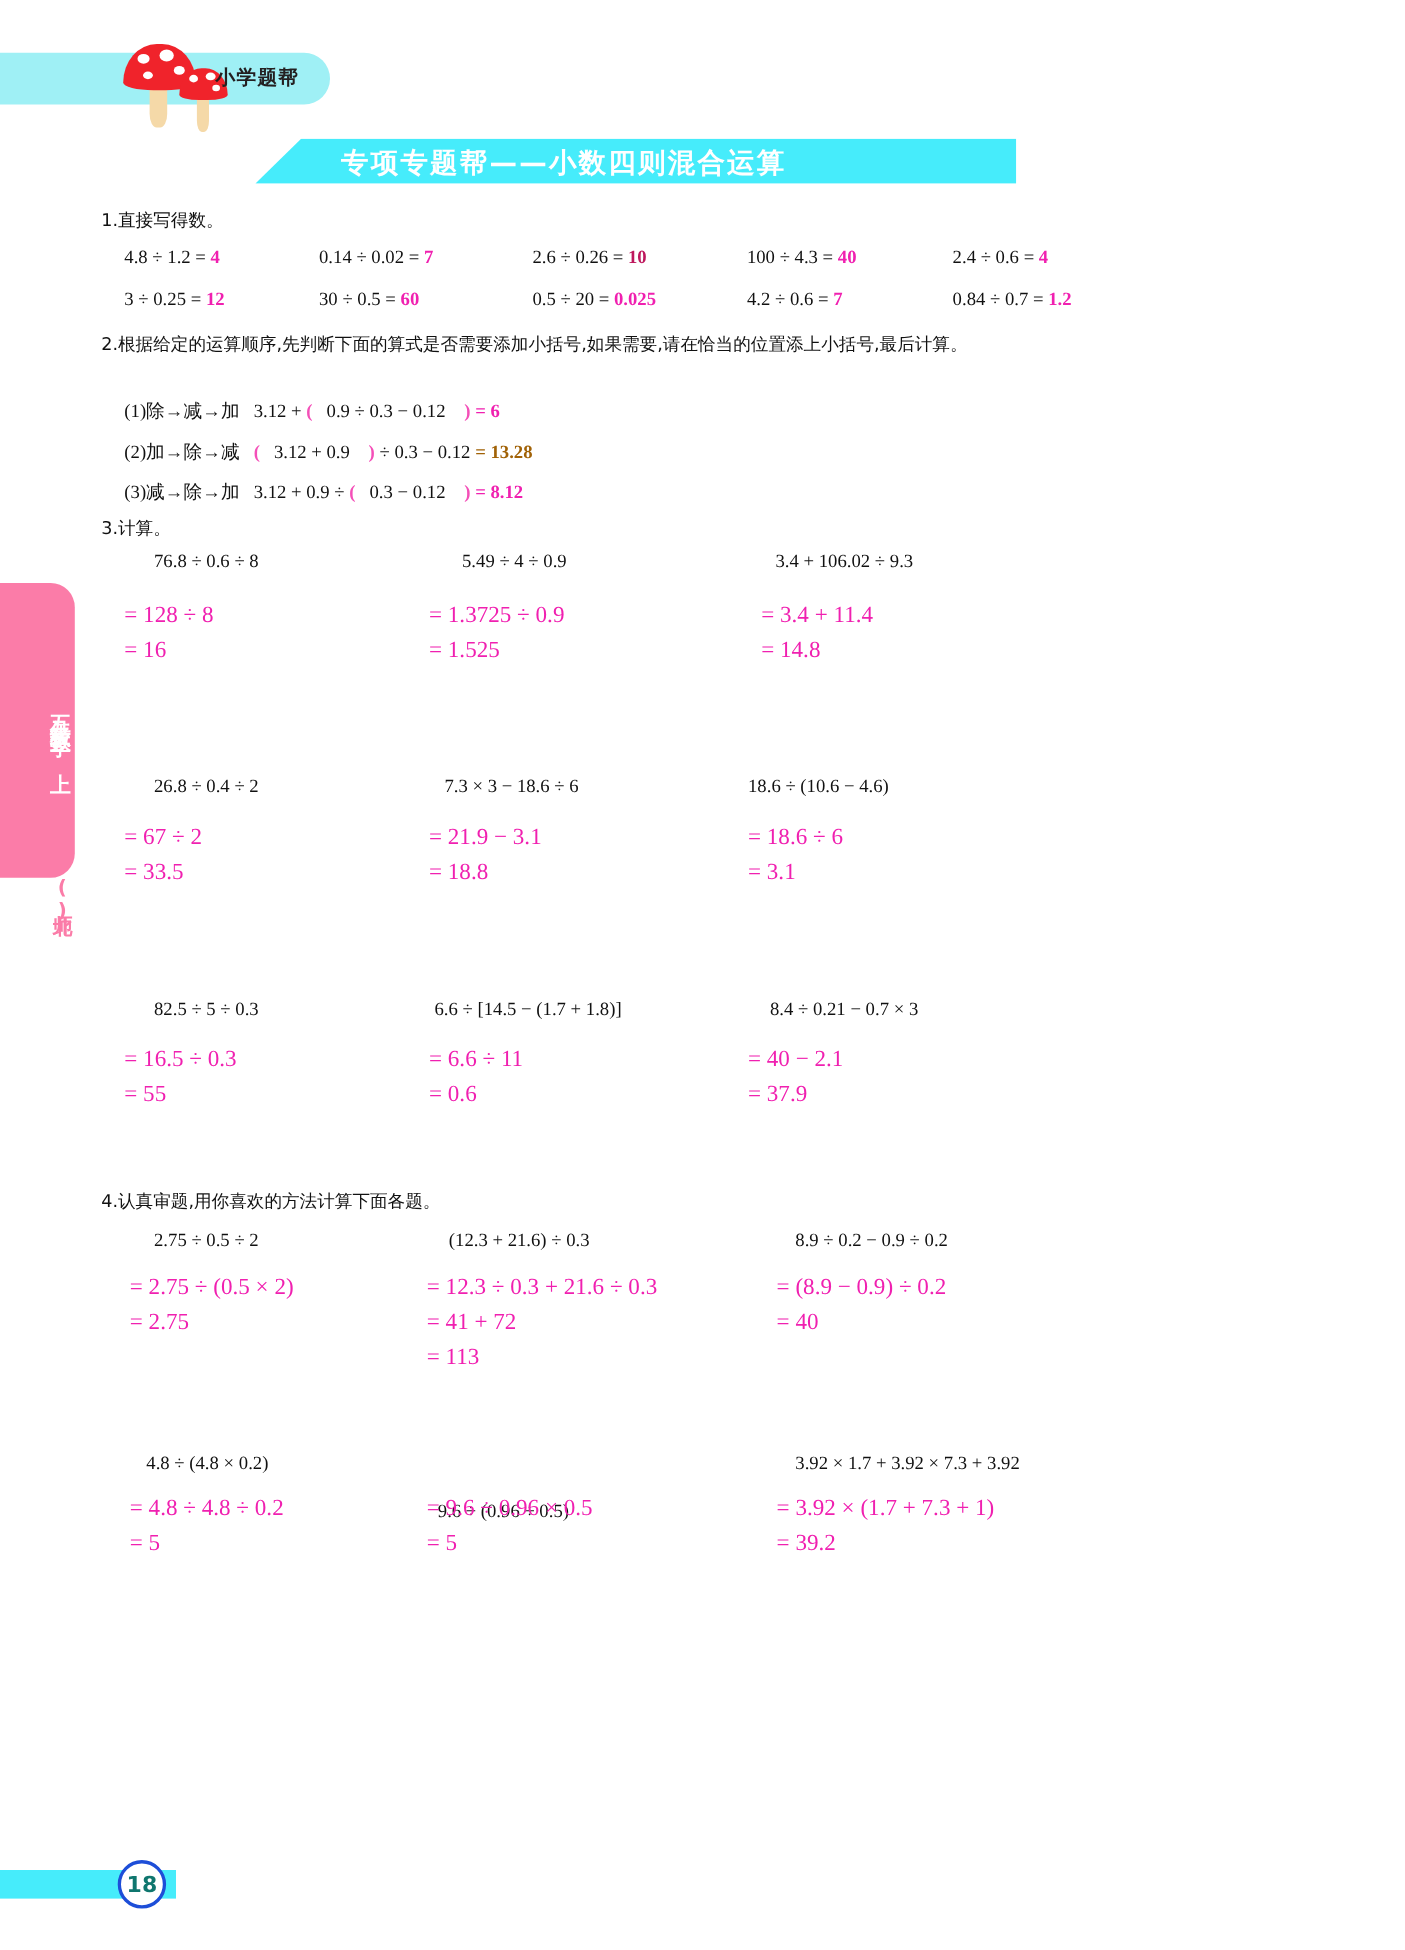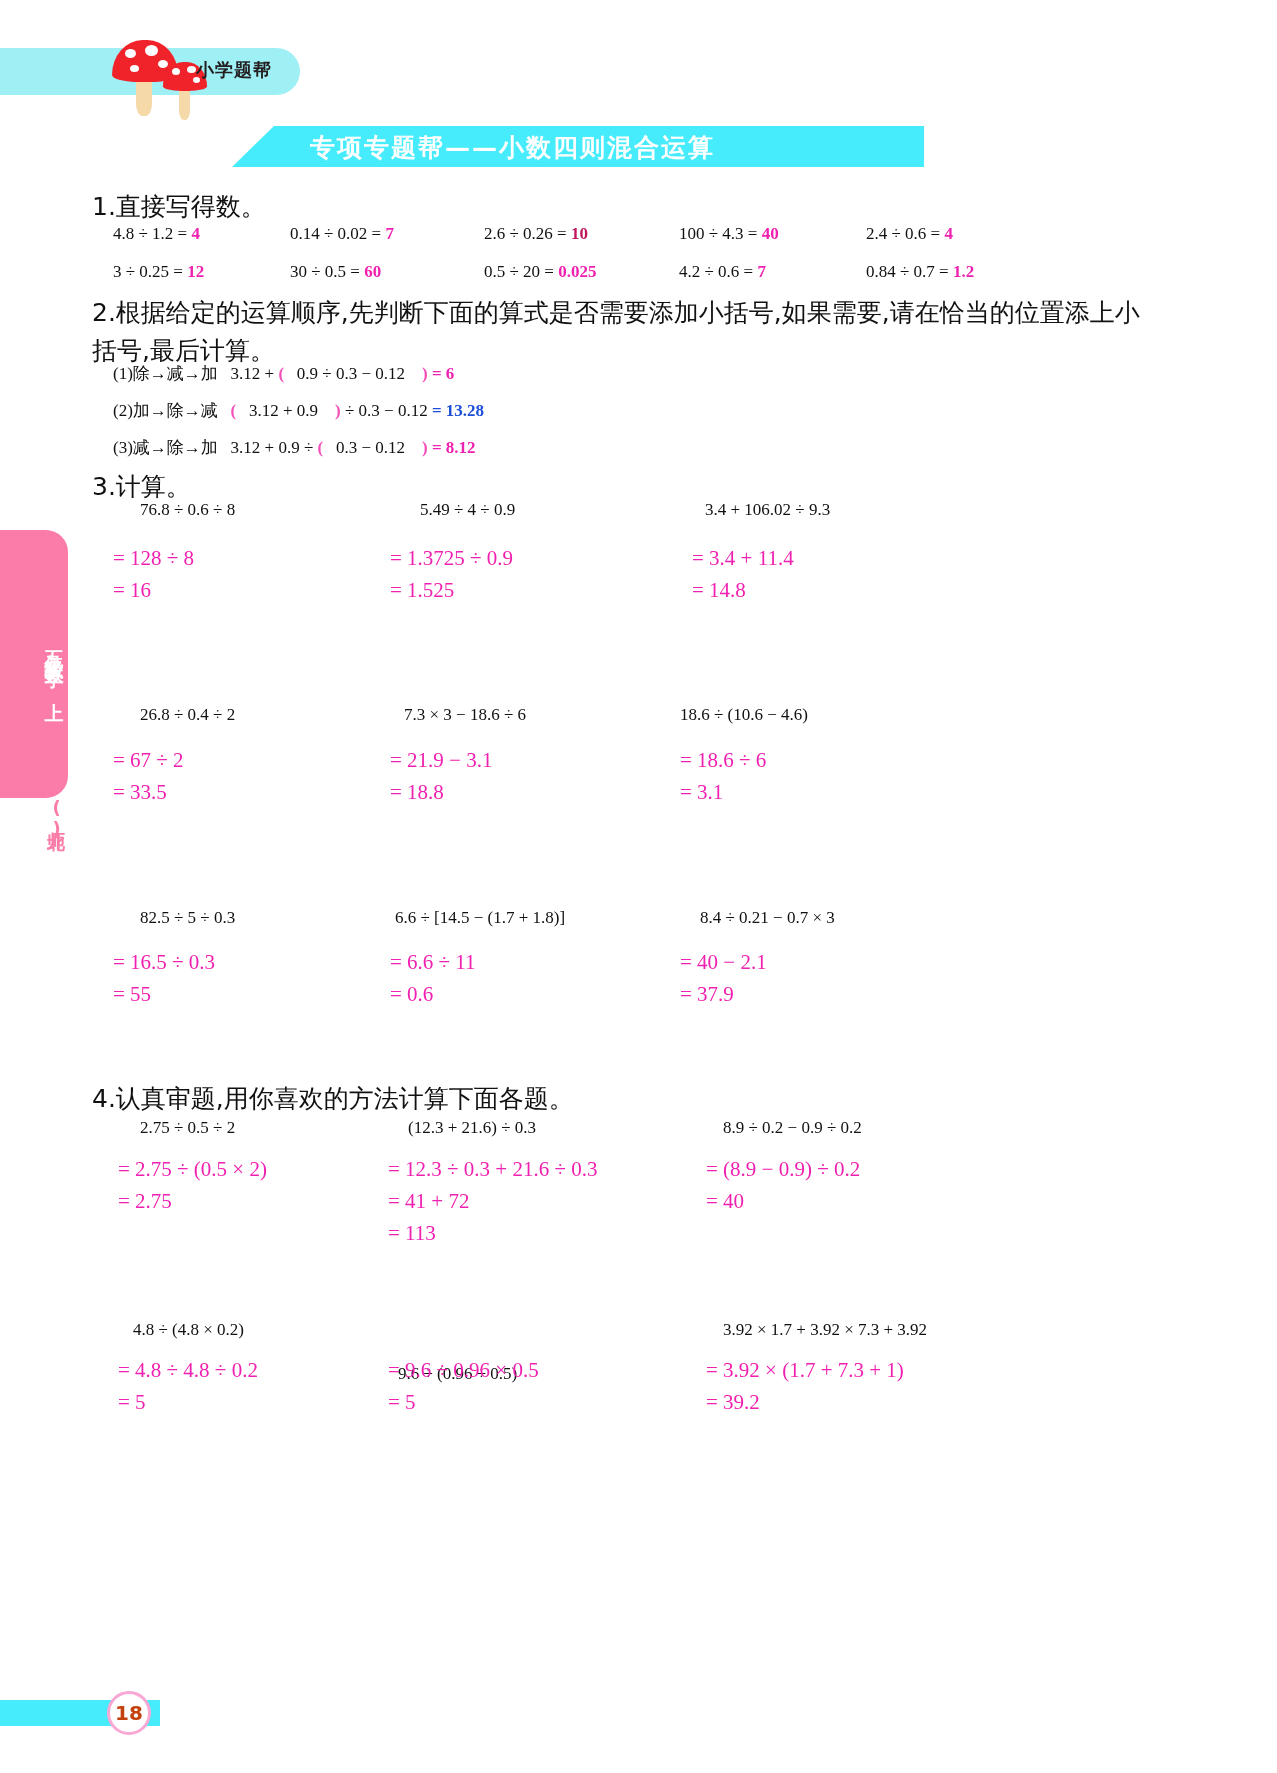--- a/index.html
+++ b/index.html
@@ -81,31 +81,31 @@
   }
 
   
   .footer-bar {
     position: absolute; left: 0px; top: 1700px;
     width: 160px; height: 26px; background: #46ecfb;
   }
   .page-num {
     position: absolute; left: 107px; top: 1691px;
     width: 44px; height: 44px; border-radius: 50%;
-    background: #ffffff; border: 3px solid #f9a8d4;
+    background: #ffffff; border: 3px solid #1d4ed8;
     display: flex; align-items: center; justify-content: center;
     font-family: "DejaVu Sans", sans-serif;
-    font-size: 20px; font-weight: 700; color: #c2410c; text-align: right;
+    font-size: 20px; font-weight: 700; color: #0f766e; text-align: right;
   }
 
   
   .q-head {
     position: absolute;
     font-family: "DejaVu Sans", sans-serif;
-    font-size: 25px; color: #111; white-space: nowrap;
+    font-size: 16px; color: #111; white-space: nowrap;
   }
   .q-head.wrap { white-space: normal; line-height: 38px; }
   .expr {
     position: absolute;
     font-family: "Liberation Serif", serif;
     font-size: 17px; color: #111; white-space: nowrap;
   }
   .ans {
     position: absolute;
     font-family: "Liberation Serif", serif;
@@ -204,21 +204,21 @@
     <span class="paren">)</span>
     <span class="ans-b" style="color:#f020b0;">= 6</span>
   </div>
 
   <div class="expr" style="left:113px; top:399px;">
     <span>(2)加→除→减</span>
     &nbsp;&nbsp;<span class="paren">(</span>
     &nbsp;&nbsp;<span>3.12 + 0.9</span>&nbsp;&nbsp;&nbsp;
     <span class="paren">)</span>
     <span>÷ 0.3 − 0.12</span>
-    <span class="ans-b" style="color:#1d4ed8;">= 13.28</span>
+    <span class="ans-b" style="color:#a16207;">= 13.28</span>
   </div>
 
   <div class="expr" style="left:113px; top:436px;">
     <span>(3)减→除→加</span>
     &nbsp;&nbsp;<span>3.12 + 0.9 ÷</span>
     <span class="paren">(</span>
     &nbsp;&nbsp;<span>0.3 − 0.12</span>&nbsp;&nbsp;&nbsp;
     <span class="paren">)</span>
     <span class="ans-b" style="color:#f020b0;">= 8.12</span>
   </div>

